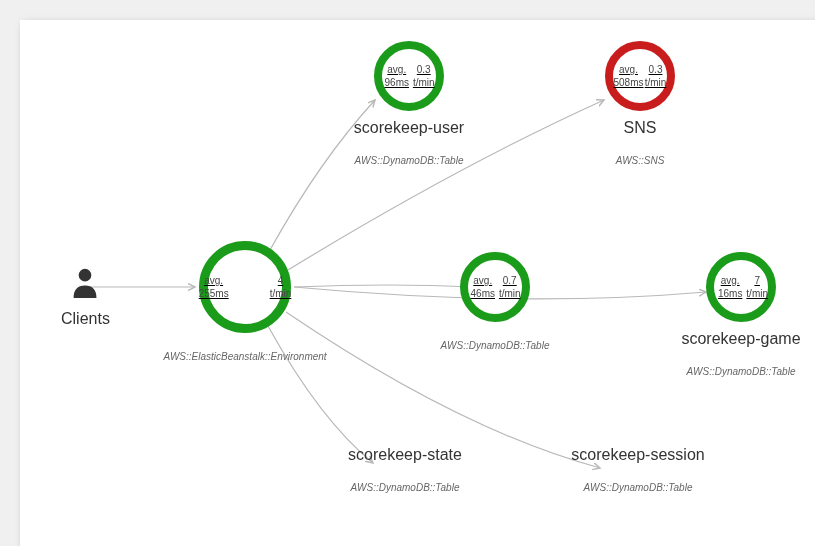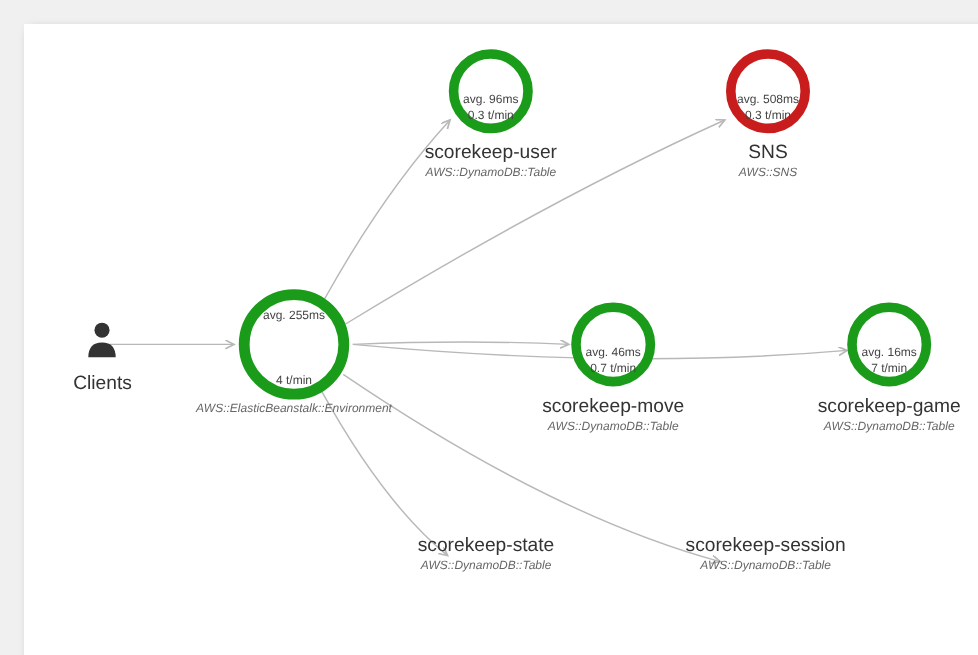--- a/index.html
+++ b/index.html
@@ -15,25 +15,26 @@
       background: #ffffff;
       box-shadow: 4px 4px 8px rgba(0,0,0,0.35);
     }
     .node {
       position: absolute;
       text-align: center;
     }
     .node-circle {
       border-radius: 50%;
       display: flex;
-      flex-direction: column;
+      flex-direction: row;
       align-items: center;
-      justify-content: flex-end;
+      justify-content: center;
       background: #ffffff;
       margin: 0 auto;
+      text-decoration: underline;
     }
     .node-circle.large {
       width: 92px;
       height: 92px;
       border: 9px solid;
       gap: 41px;
     }
     .node-circle.small {
       width: 70px;
       height: 70px;
@@ -49,21 +50,21 @@
     .node-title {
       font-size: 16px;
       color: #333;
       margin-top: 8px;
       white-space: nowrap;
     }
     .node-subtitle {
       font-size: 10px;
       font-style: italic;
       color: #666;
-      margin-top: 2px;
+      margin-top: 18px;
       white-space: nowrap;
     }
     .client-icon {
       width: 28px;
       height: 32px;
       margin: 0 auto;
       color: #333;
     }
     .edges { position: absolute; top: 0; left: 0; width: 815px; height: 546px; pointer-events: none; }
   </style>
@@ -121,26 +122,25 @@
 
   <div class="node" style="left: 565px; top: 21px; width: 110px;">
     <div class="node-circle small error">
       <div class="node-stat">avg. 508ms</div>
       <div class="node-stat">0.3 t/min</div>
     </div>
     <div class="node-title">SNS</div>
     <div class="node-subtitle">AWS::SNS</div>
   </div>
 
-  <div class="node" style="left: 426px; top: 232px; width: 130px;">
+  <div class="node" style="left: 410px; top: 232px; width: 130px;">
     <div class="node-circle small ok">
       <div class="node-stat">avg. 46ms</div>
       <div class="node-stat">0.7 t/min</div>
     </div>
-    <div class="node-title">scorekeep-move</div>
     <div class="node-subtitle">AWS::DynamoDB::Table</div>
   </div>
 
   <div class="node" style="left: 656px; top: 232px; width: 130px;">
     <div class="node-circle small ok">
       <div class="node-stat">avg. 16ms</div>
       <div class="node-stat">7 t/min</div>
     </div>
     <div class="node-title">scorekeep-game</div>
     <div class="node-subtitle">AWS::DynamoDB::Table</div>

